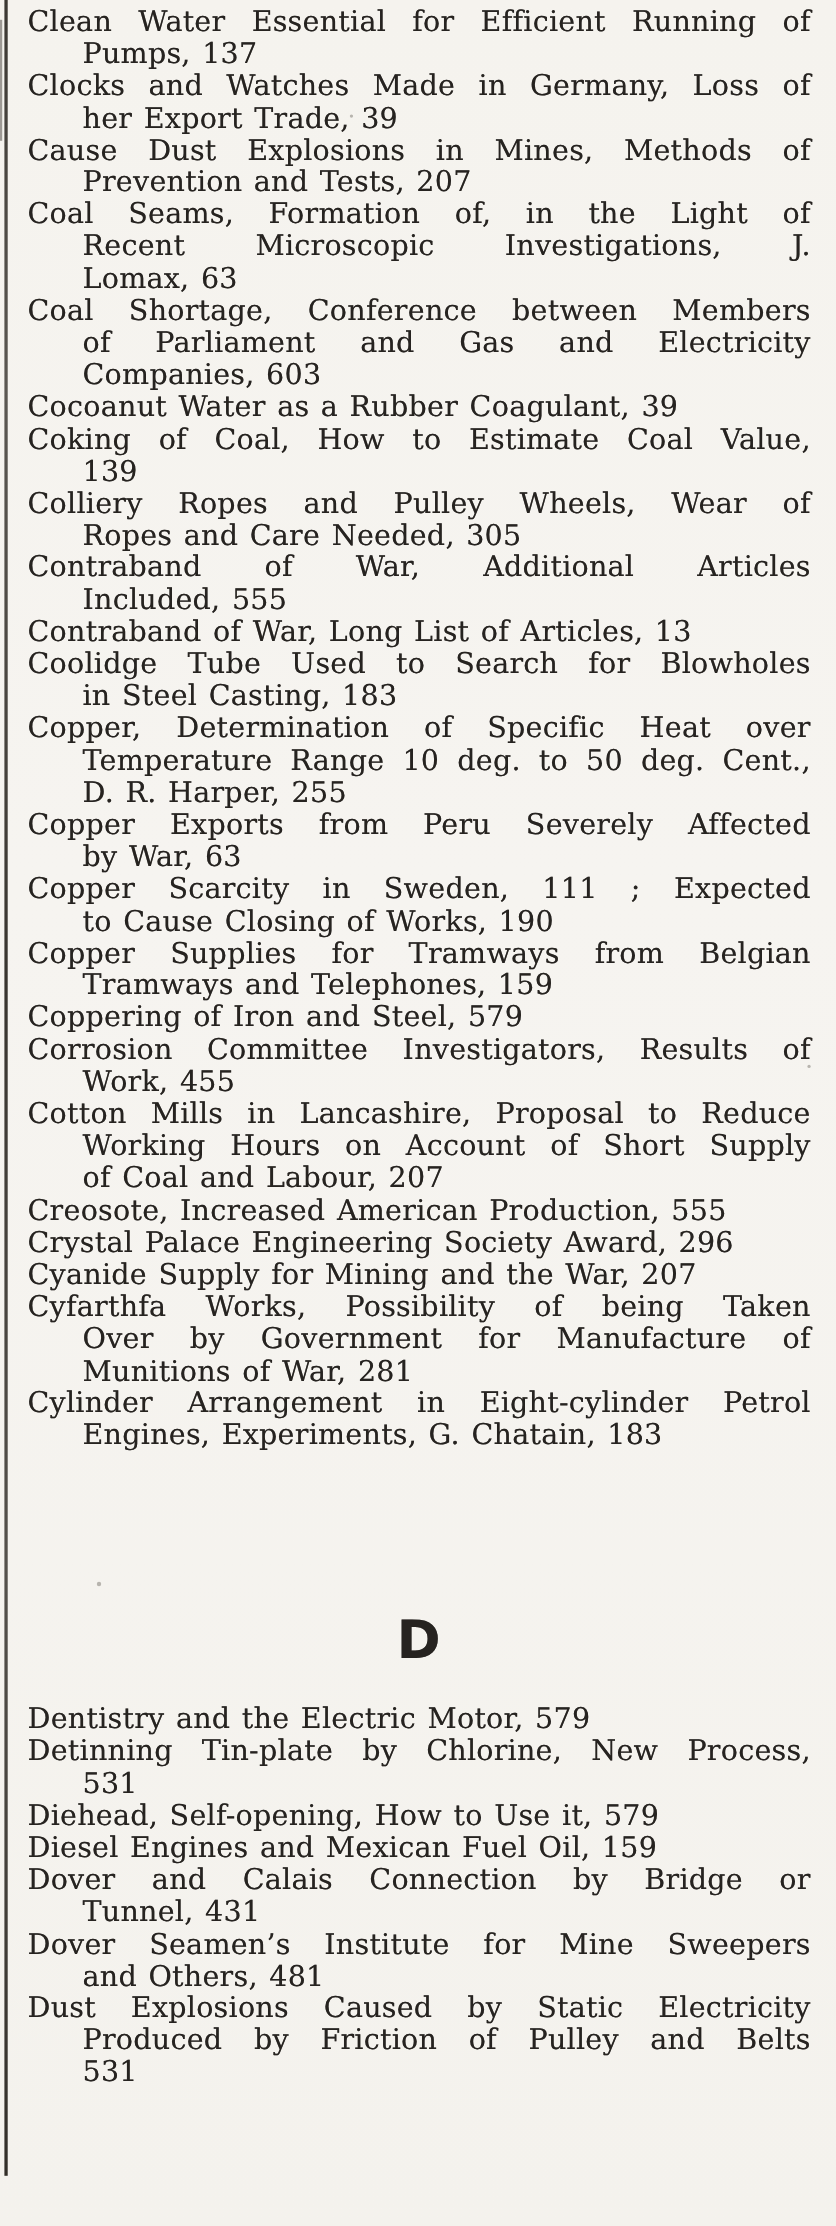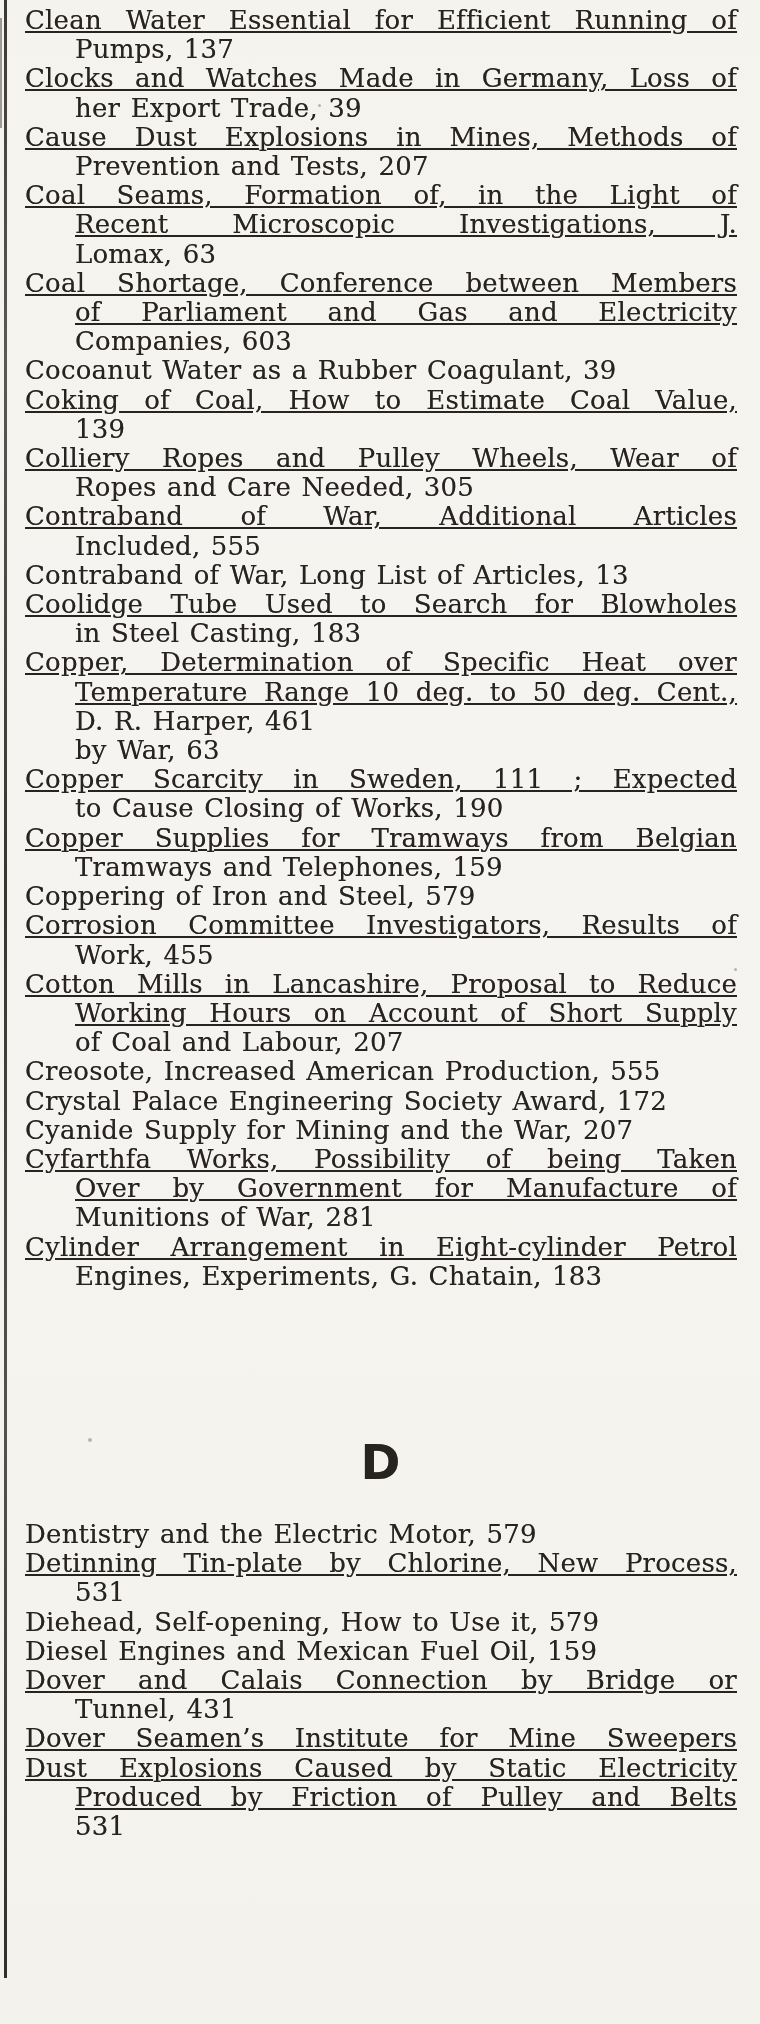--- a/index.html
+++ b/index.html
@@ -42,21 +42,21 @@
     top: 6px;
     width: 712px;
     font-size: 26px;
     line-height: 29.2px;
     letter-spacing: 0.2px;
     word-spacing: 2px;
     text-shadow: 0 0 0.6px rgba(38,35,32,.55);
   }
   .entry .line { min-height: 29.2px; }
   .entry .line.indent { padding-left: 50px; }
-  .entry .line.fill { text-align: justify; text-align-last: justify; text-decoration: underline; }
+  .entry .line.fill { text-align: justify; text-align-last: justify; }
   .section-heading {
     height: 40px;
     margin-top: 151px;
     margin-bottom: 38px;
     text-align: center;
     font-family: "DejaVu Sans", "Liberation Sans", sans-serif;
     font-weight: bold;
     font-size: 48px;
     line-height: 40px;
     letter-spacing: 1px;
@@ -112,23 +112,24 @@
       <div class="entry">
         <div class="line">Contraband of War, Long List of Articles, 13</div>
       </div>
       <div class="entry">
         <div class="line fill">Coolidge Tube Used to Search for Blowholes</div>
         <div class="line indent">in Steel Casting, 183</div>
       </div>
       <div class="entry">
         <div class="line fill">Copper, Determination of Specific Heat over</div>
         <div class="line indent fill">Temperature Range 10 deg. to 50 deg. Cent.,</div>
-        <div class="line indent">D. R. Harper, 461</div>
+        <div class="line indent">D. R. Harper, 255</div>
       </div>
       <div class="entry">
+        <div class="line fill">Copper Exports from Peru Severely Affected</div>
         <div class="line indent">by War, 63</div>
       </div>
       <div class="entry">
         <div class="line fill">Copper Scarcity in Sweden, 111 ; Expected</div>
         <div class="line indent">to Cause Closing of Works, 190</div>
       </div>
       <div class="entry">
         <div class="line fill">Copper Supplies for Tramways from Belgian</div>
         <div class="line indent">Tramways and Telephones, 159</div>
       </div>
@@ -141,21 +142,21 @@
       </div>
       <div class="entry">
         <div class="line fill">Cotton Mills in Lancashire, Proposal to Reduce</div>
         <div class="line indent fill">Working Hours on Account of Short Supply</div>
         <div class="line indent">of Coal and Labour, 207</div>
       </div>
       <div class="entry">
         <div class="line">Creosote, Increased American Production, 555</div>
       </div>
       <div class="entry">
-        <div class="line">Crystal Palace Engineering Society Award, 172</div>
+        <div class="line">Crystal Palace Engineering Society Award, 296</div>
       </div>
       <div class="entry">
         <div class="line">Cyanide Supply for Mining and the War, 207</div>
       </div>
       <div class="entry">
         <div class="line fill">Cyfarthfa Works, Possibility of being Taken</div>
         <div class="line indent fill">Over by Government for Manufacture of</div>
         <div class="line indent">Munitions of War, 281</div>
       </div>
       <div class="entry">
@@ -175,20 +176,21 @@
       </div>
       <div class="entry">
         <div class="line">Diesel Engines and Mexican Fuel Oil, 159</div>
       </div>
       <div class="entry">
         <div class="line fill">Dover and Calais Connection by Bridge or</div>
         <div class="line indent">Tunnel, 431</div>
       </div>
       <div class="entry">
         <div class="line fill">Dover Seamen’s Institute for Mine Sweepers</div>
+        <div class="line indent">and Others, 481</div>
       </div>
       <div class="entry">
         <div class="line fill">Dust Explosions Caused by Static Electricity</div>
         <div class="line indent fill">Produced by Friction of Pulley and Belts</div>
         <div class="line indent">531</div>
       </div>
     </div>
 </div>
 
 </body></html>

